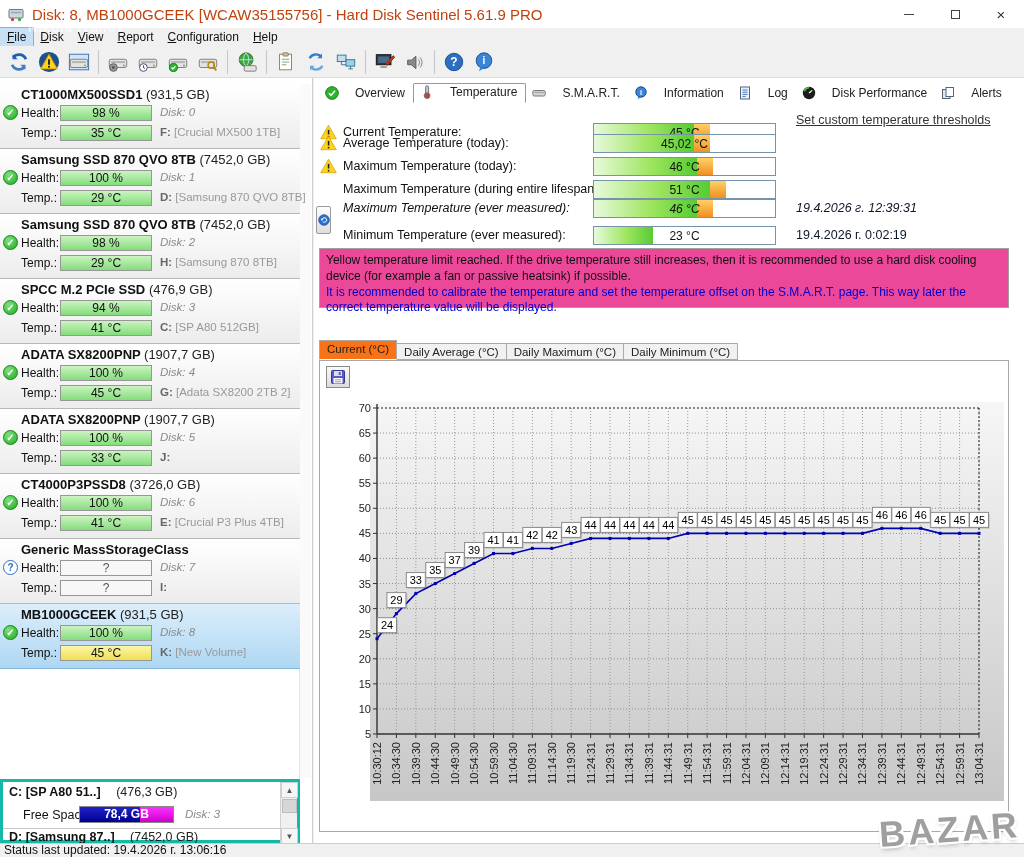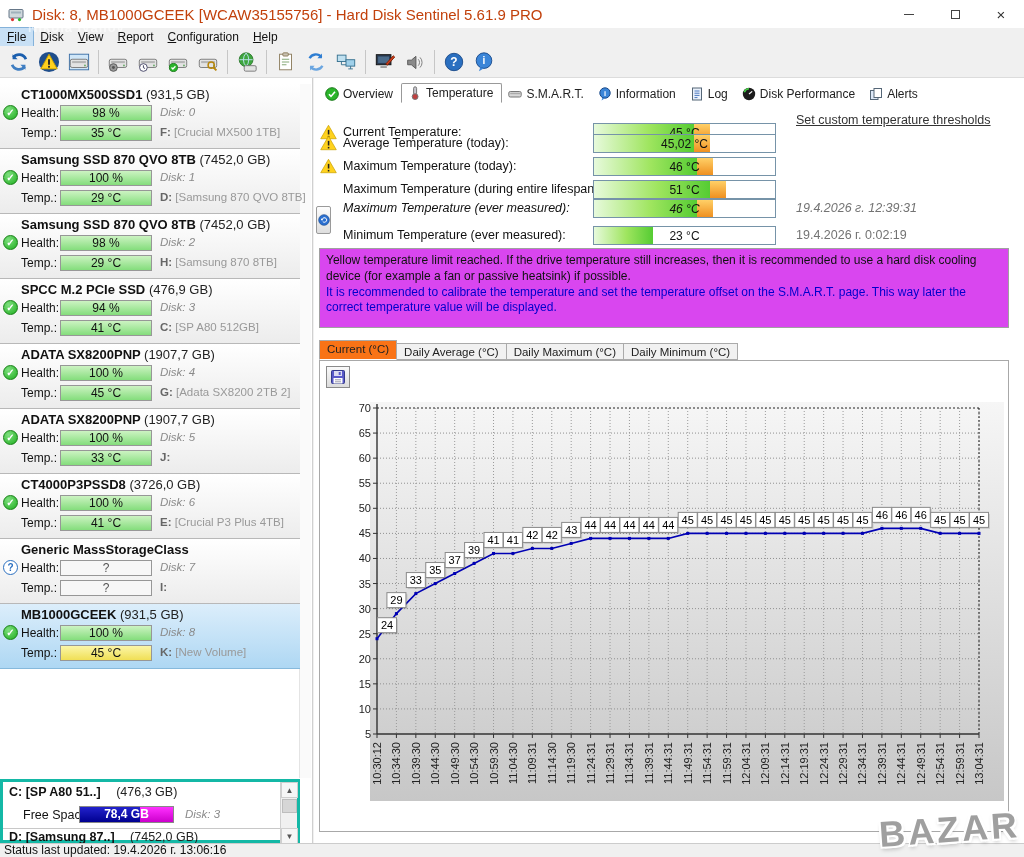--- a/index.html
+++ b/index.html
@@ -54,34 +54,34 @@
 .vp-disk{position:absolute;left:182px;top:26px;font-style:italic;color:#8a8a8a;font-size:11.5px}
 .vp-div{position:absolute;left:0;top:46px;width:286px;border-top:1px solid #c8c8c8}
 .vp-row3{position:absolute;left:6px;top:48px;font-size:12.5px}
 .vp-scroll{position:absolute;right:0;top:0;width:17px;height:62px;background:#f0f0f0;border-left:1px solid #d0d0d0}
 .vps-btn{width:17px;height:16px;background:#f6f6f6;border:1px solid #cfcfcf;display:flex;align-items:center;justify-content:center;font-size:8px;color:#555}
 .vps-up{position:absolute;top:0}
 .vps-down{position:absolute;bottom:0}
 .vps-thumb{position:absolute;top:17px;left:1px;width:15px;height:14px;background:#d6d6d6;border:1px solid #bdbdbd}
 .main{position:absolute;left:314px;top:0;width:710px;height:765px;background:#fff}
 .tabs-row{position:absolute;left:5px;top:5px;height:20px;display:flex;align-items:flex-end}
-.tab{display:flex;align-items:center;gap:4px;padding:2px 8px 3px 6px;font-size:12px;color:#222;height:18px}
+.tab{display:flex;align-items:flex-end;gap:16px;padding:2px 8px 3px 6px;font-size:12px;color:#222;height:18px}
 .tab.active{background:#fff;border:1px solid #999;border-bottom:1px solid #fff;height:20px;border-radius:2px 2px 0 0}
 .tab .ic{width:14px;height:14px;display:inline-flex}
 .trow{position:absolute;left:0;width:710px;height:23px}
 .trow-icon{position:absolute;left:6px;top:2px;width:17px;height:16px}
 .trow-label{position:absolute;left:29px;top:3px;font-size:12.5px;color:#111}
 .tbar{position:absolute;left:279px;top:1px;width:183px;height:19px;border:1px solid #7693a8;background:#fff}
 .tbar-green{position:absolute;left:0;top:0;height:100%;background:linear-gradient(90deg,#e7fadc,#9fe55f 55%,#55cc33)}
 .tbar-orange{position:absolute;top:0;height:100%;background:linear-gradient(#ffd067,#ef9020)}
 .tbar-text{position:absolute;left:0;top:0;width:100%;height:100%;text-align:center;font-size:12px;line-height:19px;color:#111}
-.trow-right{position:absolute;left:482px;top:3px;font-size:12.5px;color:#737373}
+.trow-right{position:absolute;left:482px;top:3px;font-size:12.5px;color:#0f172a}
 .thresh-link{position:absolute;left:482px;top:35px;font-size:12.5px;color:#333;text-decoration:underline;cursor:pointer}
 .undo-btn{position:absolute;left:2px;top:128px;width:15px;height:28px;background:linear-gradient(#fdfdfd,#dedede);border:1px solid #9a9a9a;border-radius:2px;display:flex;align-items:center;justify-content:center}
-.note-box{position:absolute;left:5px;top:170px;width:690px;height:80px;border:1px solid #a0a0a0;background:#d946ef;padding:4px 6px;font-size:12px;line-height:1.32}
+.note-box{position:absolute;left:5px;top:170px;width:690px;height:60px;border:1px solid #a0a0a0;background:#ec4899;padding:4px 6px;font-size:12px;line-height:1.32}
 .note-blue{color:#0000cc}
 .chart-tabs{position:absolute;left:5px;top:262px;height:20px;display:flex;align-items:flex-end}
 .ctab{padding:2px 7px;font-size:11.5px;border:1px solid #aaa;border-left:none;background:#f1f1f1;height:17px;color:#222}
 .ctab:first-child{border-left:1px solid #aaa}
 .ctab.active{background:#f97316;height:20px;border-bottom:1px solid #fff;position:relative;top:0}
 .chart-panel{position:absolute;left:5px;top:282px;width:690px;height:472px;border:1px solid #a8a8a8;background:#fff}
 .save-btn{position:absolute;left:6px;top:5px;width:24px;height:22px;border:1px solid #8a8a8a;background:linear-gradient(#fafafa,#dcdcdc);display:flex;align-items:center;justify-content:center}
 .statusbar{position:absolute;left:0;bottom:0;width:1024px;height:14px;background:#f0f0f0;border-top:1px solid #cccccc;font-size:12px;line-height:13px;padding-left:4px;color:#111}
 .wm-bazar{position:absolute;right:4px;bottom:6px;font-size:36px;font-weight:bold;letter-spacing:3px;color:#9f9f9f;transform:rotate(-4deg);pointer-events:none;
  text-shadow:-2px -2px 0 #fff,2px -2px 0 #fff,-2px 2px 0 #fff,2px 2px 0 #fff,0 3px 4px rgba(0,0,0,0.25)}

